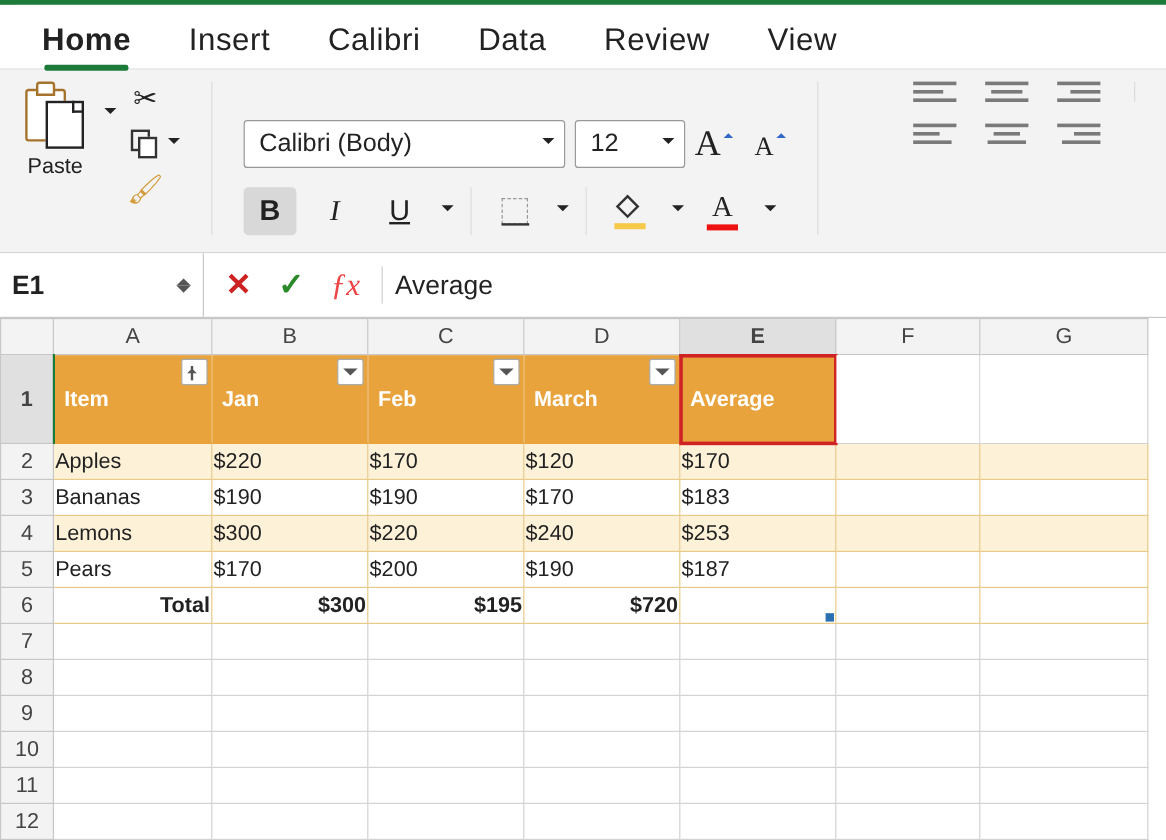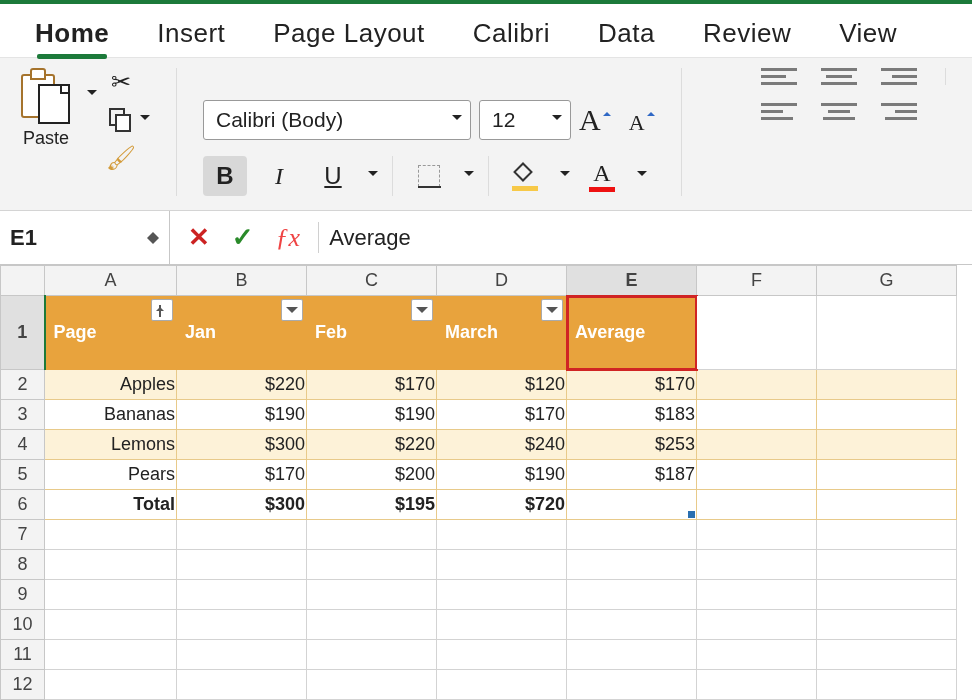--- a/index.html
+++ b/index.html
@@ -76,37 +76,36 @@
   td.cell{border:1px solid #d3d3d3;height:30px;padding:0 6px;}
   .cA{width:132px}.cB{width:130px}.cC{width:130px}.cD{width:130px}.cE{width:130px}.cF{width:120px}.cG{width:140px}
 
   
   .hdr td{background:#e8a33d;color:#fff;font-weight:700;border:1px solid #e8a33d;position:relative;padding-left:8px;}
   .filter{position:absolute;right:3px;top:3px;width:22px;height:22px;background:#fff;border:1px solid #aaa;border-radius:2px;display:flex;align-items:center;justify-content:center;}
   .filter .tri{border:6px solid transparent;border-top-color:#555;margin-top:5px;}
   .sortup .bar{position:absolute;right:11px;top:5px;width:2px;height:12px;background:#555;}
   .sortup .ah{position:absolute;right:8px;top:3px;border:4px solid transparent;border-bottom-color:#555;}
   .band td{background:#fdf2d8;}
-  .data td{text-align:right;border:1px solid #e8ca8a;margin-left:44px;}
+  .data td{text-align:left;border:1px solid #e8ca8a;margin-left:44px;}
   .data td:first-child{text-align:left;}
   .tot td{font-weight:700;text-align:right;border:1px solid #e8ca8a;}
   .tot td:first-child{text-align:left;}
   .selE{outline:3px solid #d02424;outline-offset:-2px;}
   .tot .marker{position:relative;}
   .tot .marker::after{content:"";position:absolute;right:1px;bottom:1px;width:7px;height:7px;background:#2a6fb0;}
 </style>
 </head>
 <body>
 
 <div class="window">
 
   <div class="tabs">
     <div class="tab active">Home</div>
     <div class="tab">Insert</div>
-    <div class="tab">Page Layout</div>
     <div class="tab">Calibri</div>
     <div class="tab">Data</div>
     <div class="tab">Review</div>
     <div class="tab">View</div>
   </div>
 
   <div class="ribbon">
     <div class="group">
       <div class="clip-row">
         <div class="clip-wrap">
@@ -250,21 +249,21 @@
         <th class="col cA">A</th>
         <th class="col cB">B</th>
         <th class="col cC">C</th>
         <th class="col cD">D</th>
         <th class="col cE sel">E</th>
         <th class="col cF">F</th>
         <th class="col cG">G</th>
       </tr>
       <tr class="hdr">
         <th class="row sel">1</th>
-        <td><span>Page</span><div class="filter sortup">
+        <td><span>Item</span><div class="filter sortup">
                 <div class="bar"></div>
                 <div class="ah"></div>
               </div></td>
         <td><span>Jan</span><div class="filter">
                 <div class="tri"></div>
               </div></td>
         <td><span>Feb</span><div class="filter">
                 <div class="tri"></div>
               </div></td>
         <td><span>March</span><div class="filter">

